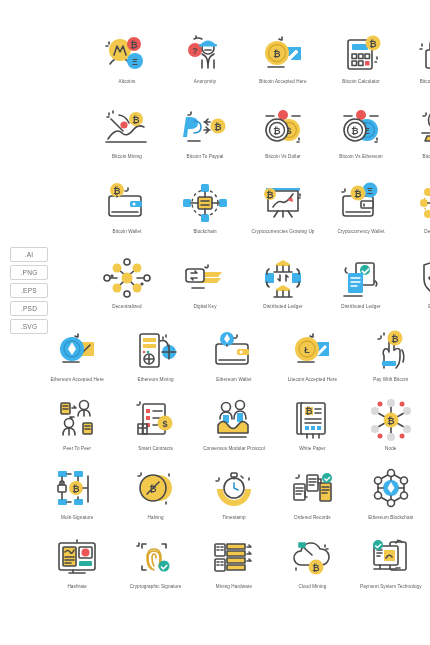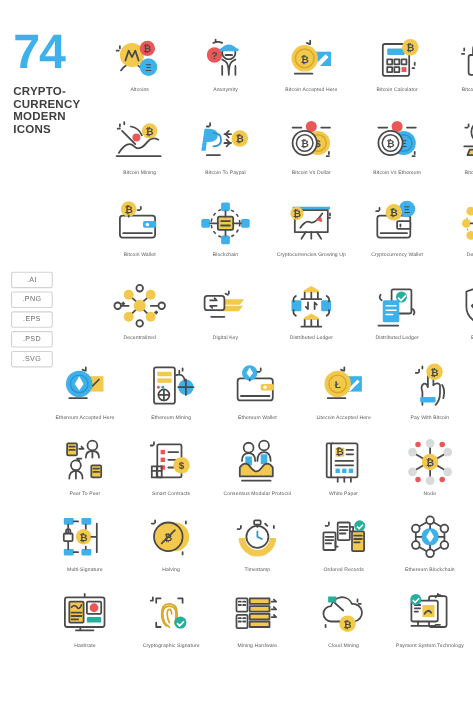--- a/index.html
+++ b/index.html
@@ -60,29 +60,20 @@
   .fw{fill:#ffffff;}
   .fg{fill:#D8DADB;}
   .txt{font-family:"Liberation Sans",sans-serif;font-size:9px;
     font-weight:bold;fill:#4A4A4A;}
 </style>
 </head>
 <body>
 
 <div class="sheet">
 
-  <div class="header">
-    <div class="big-number">74</div>
-    <div class="title">
-      <div>CRYPTO-</div>
-      <div>CURRENCY</div>
-      <div>MODERN</div>
-      <div>ICONS</div>
-    </div>
-  </div>
 
   <div class="formats">
     <div class="fmt">.AI</div>
     <div class="fmt">.PNG</div>
     <div class="fmt">.EPS</div>
     <div class="fmt">.PSD</div>
     <div class="fmt">.SVG</div>
   </div>
 
   <div class="grid grid-top">

